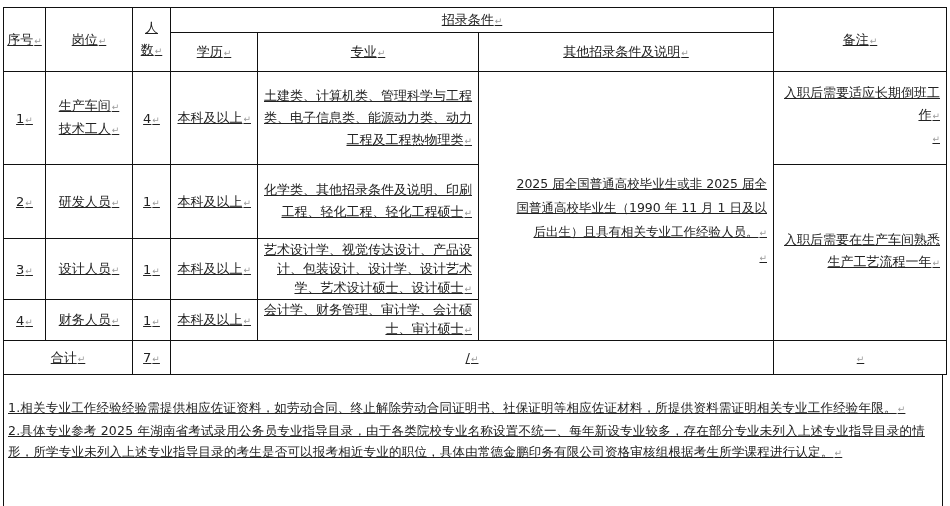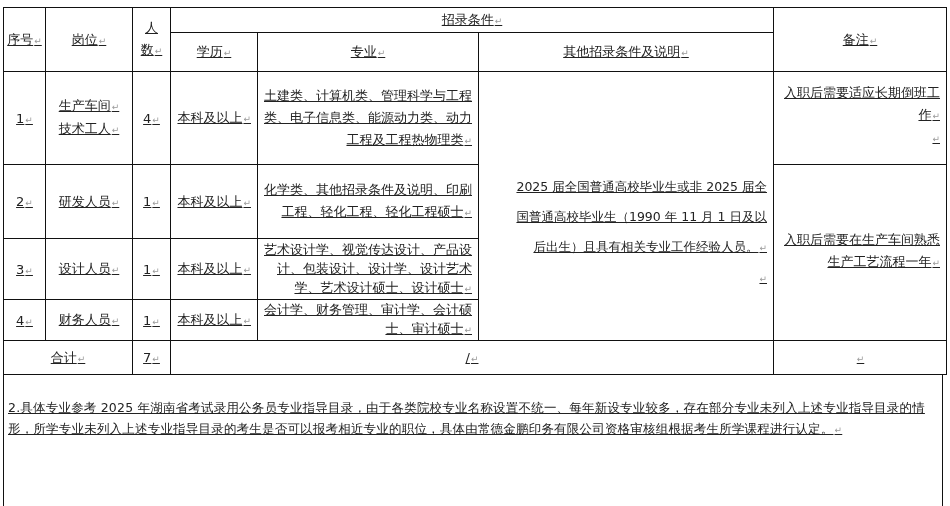--- a/index.html
+++ b/index.html
@@ -45,21 +45,21 @@
       width: 940px;
       height: 146px;
       box-sizing: border-box;
       padding: 22px 4px 0 4px;
       font-size: 12.5px;
       line-height: 21px;
       letter-spacing: 0.2px;
     }
     .notes p { margin: 0; }
     .other-cond { vertical-align: top !important; padding-top: 0 !important; text-align: right; }
-    .other-inner { padding: 4px 6px 0 6px; line-height: 30px; font-size: 12.5px; margin-left: 20px; }
+    .other-inner { padding: 4px 6px 0 6px; line-height: 24px; font-size: 12.5px; margin-left: 20px; }
     .remark-inner { padding: 10px 6px 0 6px; line-height: 22px; }
   </style>
 </head>
 <body>
 
 <div class="doc">
   <table class="recruit">
     <colgroup>
       <col style="width:42px">
       <col style="width:87px">
@@ -129,15 +129,16 @@
     <tr style="height:34px">
       <td colspan="2" class="center"><span>合计</span><span class="mark">↵</span></td>
       <td class="center"><span>7</span><span class="mark">↵</span></td>
       <td colspan="3" class="center"><span>/</span><span class="mark">↵</span></td>
       <td class="center"><span></span><span class="mark">↵</span></td>
     </tr>
   </tbody>
     </table>
 
   <div class="notes">
+    <p><span>1.相关专业工作经验经验需提供相应佐证资料，如劳动合同、终止解除劳动合同证明书、社保证明等相应佐证材料，所提供资料需证明相关专业工作经验年限。</span><span class="mark">↵</span></p>
     <p><span>2.具体专业参考 2025 年湖南省考试录用公务员专业指导目录，由于各类院校专业名称设置不统一、每年新设专业较多，存在部分专业未列入上述专业指导目录的情形，所学专业未列入上述专业指导目录的考生是否可以报考相近专业的职位，具体由常德金鹏印务有限公司资格审核组根据考生所学课程进行认定。</span><span class="mark">↵</span></p>
   </div>
 </div>
 
 </body></html>

